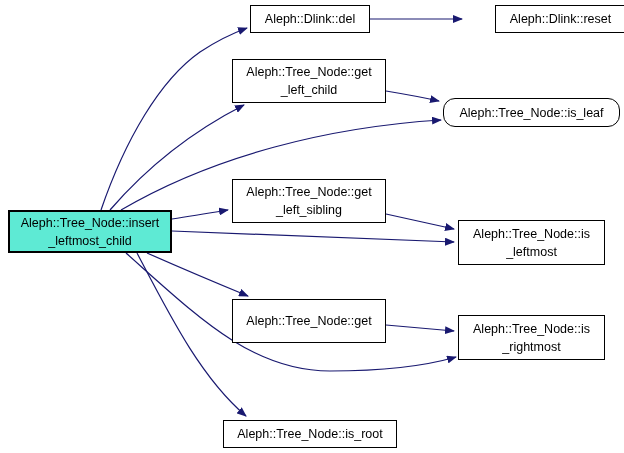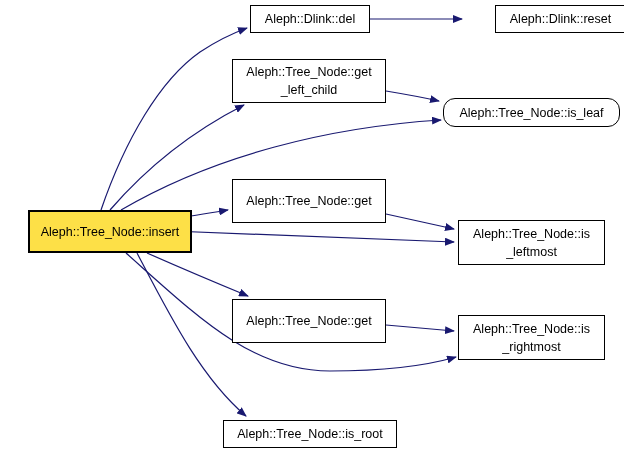--- a/index.html
+++ b/index.html
@@ -25,21 +25,21 @@
     justify-content: center;
     background: #ffffff;
     border: 1px solid #000000;
     color: #000000;
     font-size: 12.5px;
     line-height: 18px;
     text-align: center;
     white-space: nowrap;
     cursor: pointer;
   }
-  .node.highlight { background: #fde047; border-width: 2px; margin-left: 20px; }
+  .node.highlight { background: #5eead4; border-width: 2px; }
   .n-main        { left: 8px;   top: 210px; width: 164px; height: 43px; }
   .n-del         { left: 250px; top: 5px;   width: 120px; height: 28px; }
   .n-reset       { left: 495px; top: 5px;   width: 131px; height: 28px; }
   .n-glc         { left: 232px; top: 59px;  width: 154px; height: 44px; }
   .n-isleaf      { left: 443px; top: 98px;  width: 177px; height: 29px; border-radius: 12px; }
   .n-gls         { left: 232px; top: 179px; width: 154px; height: 44px; }
   .n-isleftmost  { left: 458px; top: 220px; width: 147px; height: 45px; }
   .n-grs         { left: 232px; top: 299px; width: 154px; height: 44px; }
   .n-isrightmost { left: 458px; top: 315px; width: 147px; height: 45px; }
   .n-isroot      { left: 223px; top: 420px; width: 174px; height: 28px; }
@@ -65,20 +65,21 @@
     <path class="edge" d="M 126,253 C 198,317 252,371 330,371 C 385,371 425,366 456,357" marker-end="url(#arrow)"></path>
     <path class="edge" d="M 137,253 C 168,312 200,377 246,416" marker-end="url(#arrow)"></path>
     <path class="edge" d="M 370,19 C 401,19 432,19 462,19" marker-end="url(#arrow)"></path>
     <path class="edge" d="M 386,91 C 404,94 421,97 439,101" marker-end="url(#arrow)"></path>
     <path class="edge" d="M 386,214 C 409,219 432,224 454,229" marker-end="url(#arrow)"></path>
     <path class="edge" d="M 386,325 C 409,327 431,329 454,331" marker-end="url(#arrow)"></path>
   </svg>
 
   <div class="node highlight n-main">
     <span>Aleph::Tree_Node::insert</span>
+    <span>_leftmost_child</span>
   </div>
 
   <div class="node n-del">
     <span>Aleph::Dlink::del</span>
   </div>
 
   <div class="node n-reset">
     <span>Aleph::Dlink::reset</span>
   </div>
 
@@ -86,20 +87,21 @@
     <span>Aleph::Tree_Node::get</span>
     <span>_left_child</span>
   </div>
 
   <div class="node n-isleaf">
     <span>Aleph::Tree_Node::is_leaf</span>
   </div>
 
   <div class="node n-gls">
     <span>Aleph::Tree_Node::get</span>
+    <span>_left_sibling</span>
   </div>
 
   <div class="node n-isleftmost">
     <span>Aleph::Tree_Node::is</span>
     <span>_leftmost</span>
   </div>
 
   <div class="node n-grs">
     <span>Aleph::Tree_Node::get</span>
   </div>

